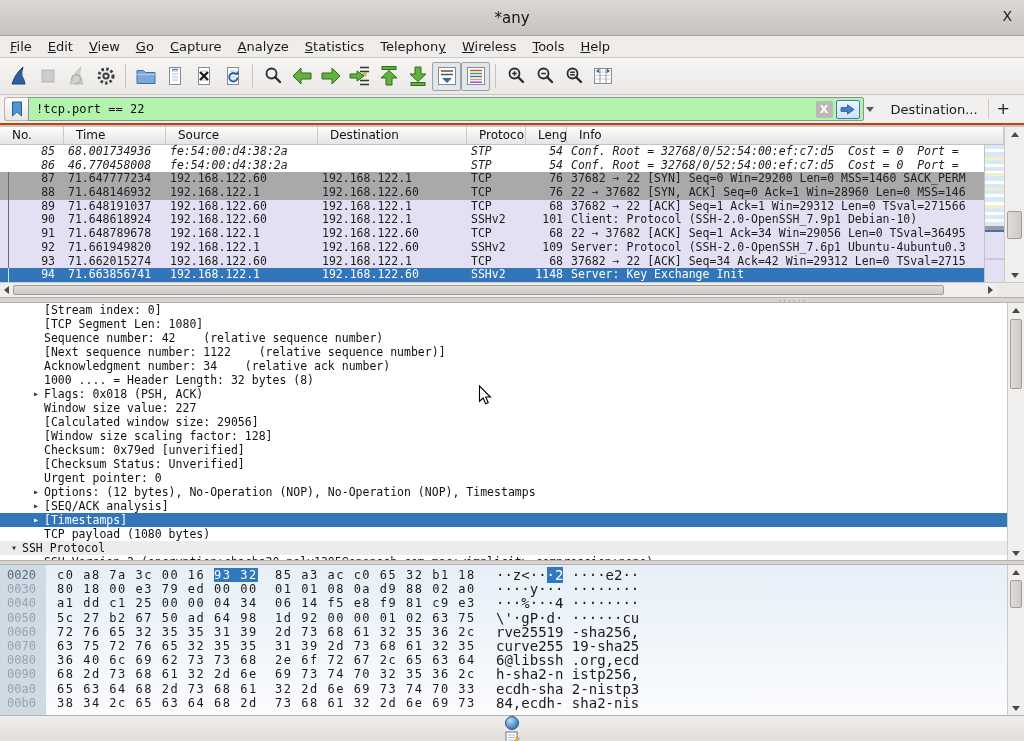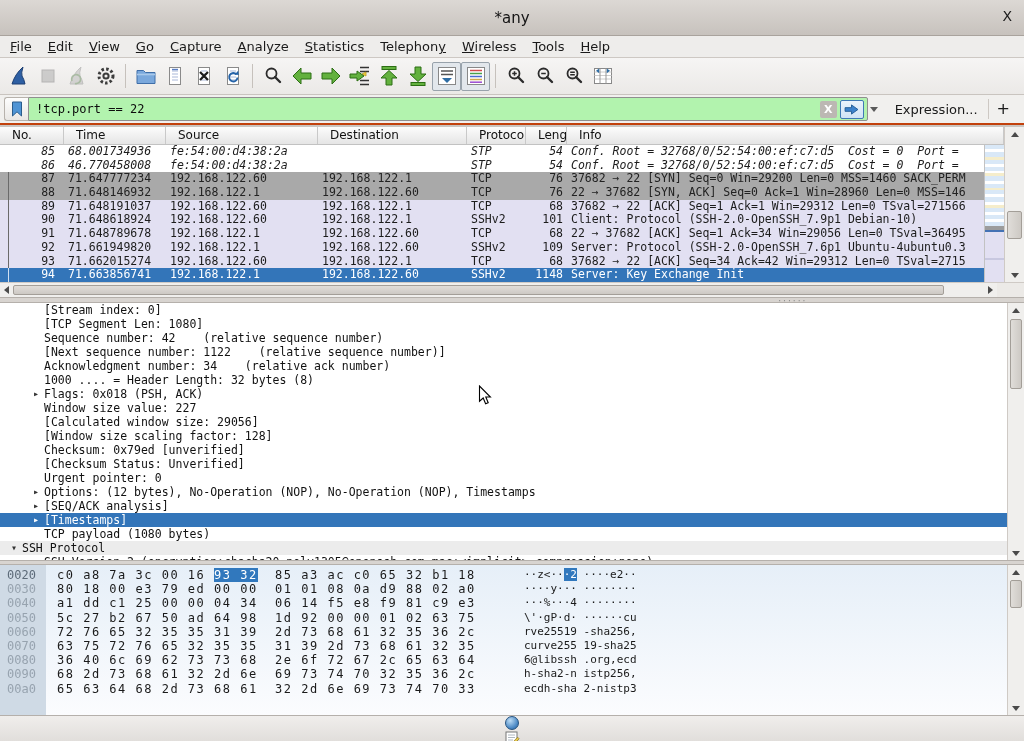--- a/index.html
+++ b/index.html
@@ -105,21 +105,21 @@
   .det-vscroll .sarr.bot { position:absolute; bottom:0; left:0; right:0; }
 
   
   .hexpane { position:relative; height:150px; background:linear-gradient(#e6eff8,#fbfcfe); overflow:hidden;
     font-family:"DejaVu Sans Mono",monospace; font-size:12px; color:#1a1a1a; padding-top:3px; }
   .hexgutter { position:absolute; left:0; top:0; bottom:0; width:46px; background:#cfdae5; }
   .hrow { height:14.2px; line-height:14.2px; position:relative; white-space:pre; }
   .hoff { position:absolute; left:7px; color:#97a3af; }
   .hoff.cur { color:#5d6b79; }
   .hbytes { position:absolute; left:57px; letter-spacing:1.5px; }
-  .hascii { position:absolute; left:524px; font-size:11px; }
+  .hascii { position:absolute; left:496px; font-size:14px; }
   .hsel { background:#3178bd; color:#fff; }
   .hex-vscroll { top:0; right:0; bottom:0; width:17px; }
   .hex-vscroll .sarr.bot { position:absolute; bottom:0; left:0; right:0; }
 
   
   .statusbar { height:26px; background:linear-gradient(#f0eeec,#e1dedb); border-top:1px solid #b5b0ab;
     display:flex; align-items:center; font-size:12px; color:#2a2a2a; padding:0 8px;flex-direction:column; }
   .expert-icon { width:14px; height:14px; border-radius:50%; flex:none;
     background:radial-gradient(circle at 35% 30%, #bcdcf5, #4a88c4 65%, #2c5f94); border:1px solid #24527f; margin:0 5px 0 4px; }
   .status-left-text { margin-left:12px; }
@@ -299,21 +299,21 @@
     <span class="clearbtn">X</span>
     <button class="applybtn">
       <svg width="15" height="11" viewBox="0 0 16 12">
           <path d="M1 4 h7 V1 l7 5 -7 5 V8 H1 Z" fill="#3c82cc" stroke="#205a94"></path>
         </svg>
     </button>
   </div>
   <span class="caretbtn">
       <span class="caret-glyph"></span>
     </span>
-  <span class="exprbtn">Expression...</span>
+  <span class="exprbtn">Destination...</span>
   <span class="addbtn">+</span>
 </div>
 <div class="fline"></div>
 
 <div class="plist">
   <div class="phead pgrid" id="phead">
       <span class="hcell">No.</span>
       <span class="hcell">Time</span>
       <span class="hcell">Source</span>
       <span class="hcell">Destination</span>
@@ -508,20 +508,21 @@
   <div id="hexrows" style="position:relative;">
       <div class="hrow"><span class="hoff cur">0020</span><span class="hbytes">c0 a8 7a 3c 00 16 <span class="hsel">93 32</span>  85 a3 ac c0 65 32 b1 18</span><span class="hascii">··z&lt;··<span class="hsel">·2</span> ····e2··</span></div>
       <div class="hrow"><span class="hoff">0030</span><span class="hbytes">80 18 00 e3 79 ed 00 00  01 01 08 0a d9 88 02 a0</span><span class="hascii">····y··· ········</span></div>
       <div class="hrow"><span class="hoff">0040</span><span class="hbytes">a1 dd c1 25 00 00 04 34  06 14 f5 e8 f9 81 c9 e3</span><span class="hascii">···%···4 ········</span></div>
       <div class="hrow"><span class="hoff">0050</span><span class="hbytes">5c 27 b2 67 50 ad 64 98  1d 92 00 00 01 02 63 75</span><span class="hascii">\'·gP·d· ······cu</span></div>
       <div class="hrow"><span class="hoff">0060</span><span class="hbytes">72 76 65 32 35 35 31 39  2d 73 68 61 32 35 36 2c</span><span class="hascii">rve25519 -sha256,</span></div>
       <div class="hrow"><span class="hoff">0070</span><span class="hbytes">63 75 72 76 65 32 35 35  31 39 2d 73 68 61 32 35</span><span class="hascii">curve255 19-sha25</span></div>
       <div class="hrow"><span class="hoff">0080</span><span class="hbytes">36 40 6c 69 62 73 73 68  2e 6f 72 67 2c 65 63 64</span><span class="hascii">6@libssh .org,ecd</span></div>
       <div class="hrow"><span class="hoff">0090</span><span class="hbytes">68 2d 73 68 61 32 2d 6e  69 73 74 70 32 35 36 2c</span><span class="hascii">h-sha2-n istp256,</span></div>
       <div class="hrow"><span class="hoff">00a0</span><span class="hbytes">65 63 64 68 2d 73 68 61  32 2d 6e 69 73 74 70 33</span><span class="hascii">ecdh-sha 2-nistp3</span></div>
+      <div class="hrow"><span class="hoff">00b0</span><span class="hbytes">38 34 2c 65 63 64 68 2d  73 68 61 32 2d 6e 69 73</span><span class="hascii">84,ecdh- sha2-nis</span></div>
     </div>
   <div class="sbv hex-vscroll">
     <div class="sarr">
         <span class="tri-up"></span>
       </div>
     <div class="vthumb" style="top:15px;height:28px;"></div>
     <div class="sarr bot">
         <span class="tri-dn"></span>
       </div>
   </div>

